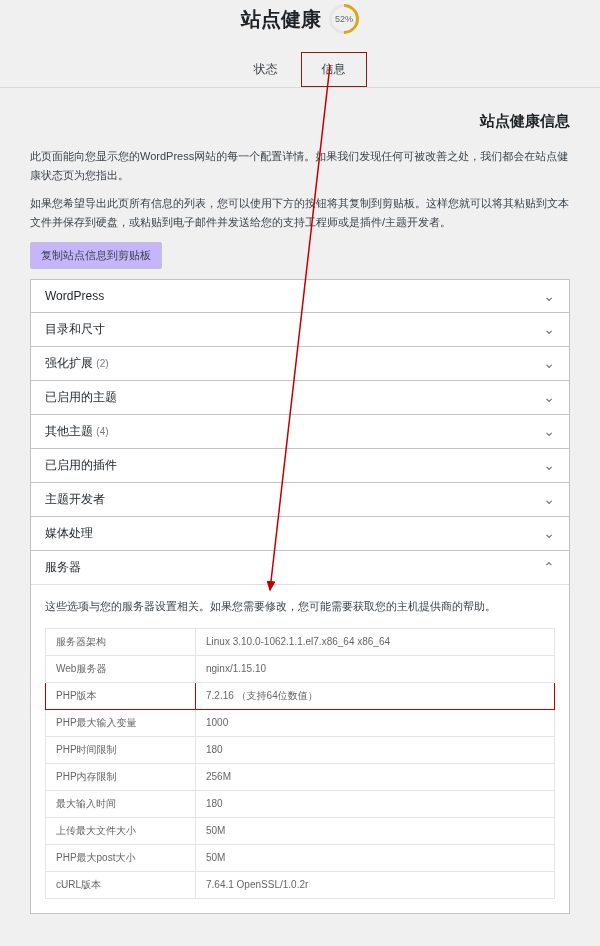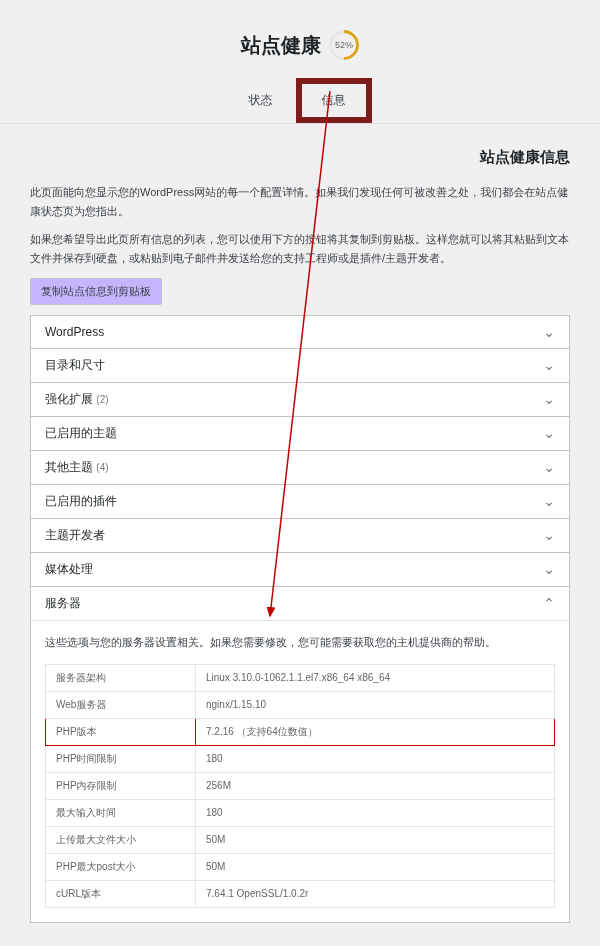--- a/index.html
+++ b/index.html
@@ -7,21 +7,20 @@
       font-family: -apple-system, BlinkMacSystemFont, "Segoe UI", Helvetica, Arial, sans-serif;
       background: #f0f0f1;
       font-size: 11px;
       color: #3c434a;
       width: 600px;
     }
     .header {
       text-align: center;
       padding: 4px 0 0 0;
       background: #f0f0f1;
-      margin-top: 26px;
     }
     .header h1 {
       font-size: 20px;
       font-weight: 600;
       color: #1d2327;
       display: inline-flex;
       align-items: center;
       gap: 8px;
     }
     .health-score {
@@ -46,21 +45,21 @@
       border-bottom: 1px solid #ddd;
     }
     .tab {
       display: inline-block;
       padding: 8px 20px;
       color: #3c434a;
       font-size: 12px;
       cursor: pointer;
     }
     .tab.active {
-      border: 6px solid #7f1d1d;
+      border: 1px solid #7f1d1d;
     }
     .content {
       padding: 24px 30px;
     }
     h2 {
       font-size: 15px;
       font-weight: 600;
       color: #1d2327;
       margin-bottom: 16px;
       text-align: right;
@@ -241,20 +240,24 @@
               </tr>
               <tr>
                 <td>Web服务器</td>
                 <td>nginx/1.15.10</td>
               </tr>
               <tr class="highlight">
                 <td>PHP版本</td>
                 <td>7.2.16 （支持64位数值）</td>
               </tr>
               <tr>
+                <td>PHP最大输入变量</td>
+                <td>1000</td>
+              </tr>
+              <tr>
                 <td>PHP时间限制</td>
                 <td>180</td>
               </tr>
               <tr>
                 <td>PHP内存限制</td>
                 <td>256M</td>
               </tr>
               <tr>
                 <td>最大输入时间</td>
                 <td>180</td>

